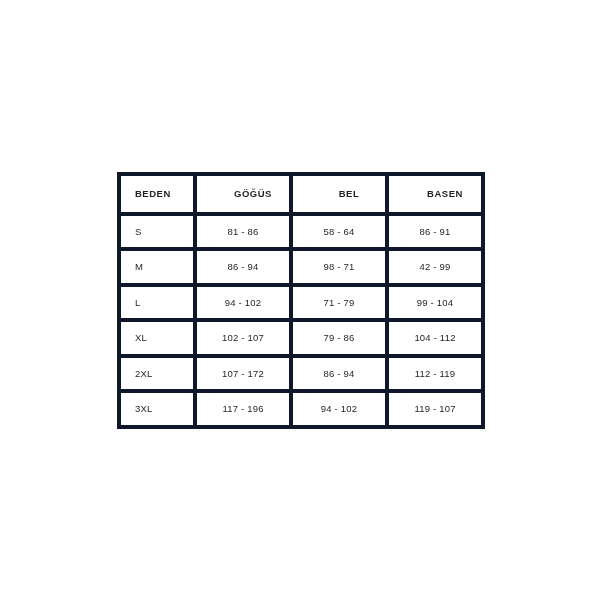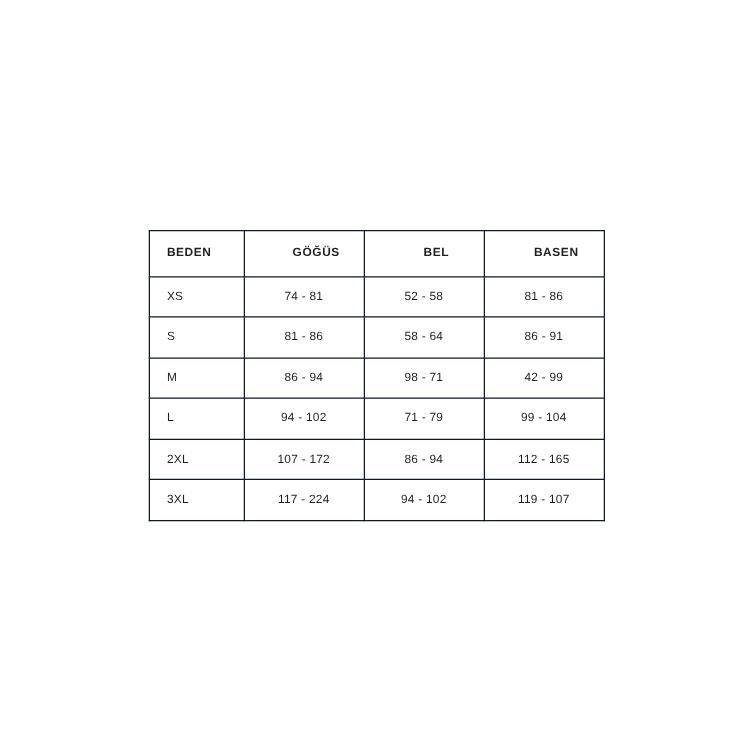--- a/index.html
+++ b/index.html
@@ -22,21 +22,21 @@
     align-items: center;
     justify-content: center;
   }
   .size-table {
     border-collapse: collapse;
     table-layout: fixed;
     width: 364px;
     margin-left: 2px;
   }
   .size-table td {
-    border: 1px solid #0f172a;
+    border: 4px solid #0f172a;
     height: 31.5px;
     padding: 0;
     font-size: 9.5px;
     letter-spacing: 0.2px;
     text-align: center;
     vertical-align: middle;
     color: #231f20;
   }
   .size-table col.c-beden { width: 76px; }
   .size-table col.c-data  { width: 96px; }
@@ -72,50 +72,50 @@
     <thead>
       <tr>
         <td class="head-beden">BEDEN</td>
         <td>GÖĞÜS</td>
         <td>BEL</td>
         <td>BASEN</td>
       </tr>
     </thead>
     <tbody>
       <tr>
-        <td class="cell-beden">XS</td>
-        <td>74 - 81</td>
-        <td>52 - 58</td>
-        <td>81 - 86</td>
-      </tr>
-      <tr>
         <td class="cell-beden">S</td>
         <td>81 - 86</td>
         <td>58 - 64</td>
         <td>86 - 91</td>
       </tr>
       <tr>
         <td class="cell-beden">M</td>
         <td>86 - 94</td>
         <td>98 - 71</td>
         <td>42 - 99</td>
       </tr>
       <tr>
         <td class="cell-beden">L</td>
         <td>94 - 102</td>
         <td>71 - 79</td>
         <td>99 - 104</td>
       </tr>
       <tr>
+        <td class="cell-beden">XL</td>
+        <td>102 - 107</td>
+        <td>79 - 86</td>
+        <td>104 - 112</td>
+      </tr>
+      <tr>
         <td class="cell-beden">2XL</td>
         <td>107 - 172</td>
         <td>86 - 94</td>
-        <td>112 - 165</td>
+        <td>112 - 119</td>
       </tr>
       <tr>
         <td class="cell-beden">3XL</td>
-        <td>117 - 224</td>
+        <td>117 - 196</td>
         <td>94 - 102</td>
         <td>119 - 107</td>
       </tr>
     </tbody>
   </table>
 </div>
 
 </body></html>

